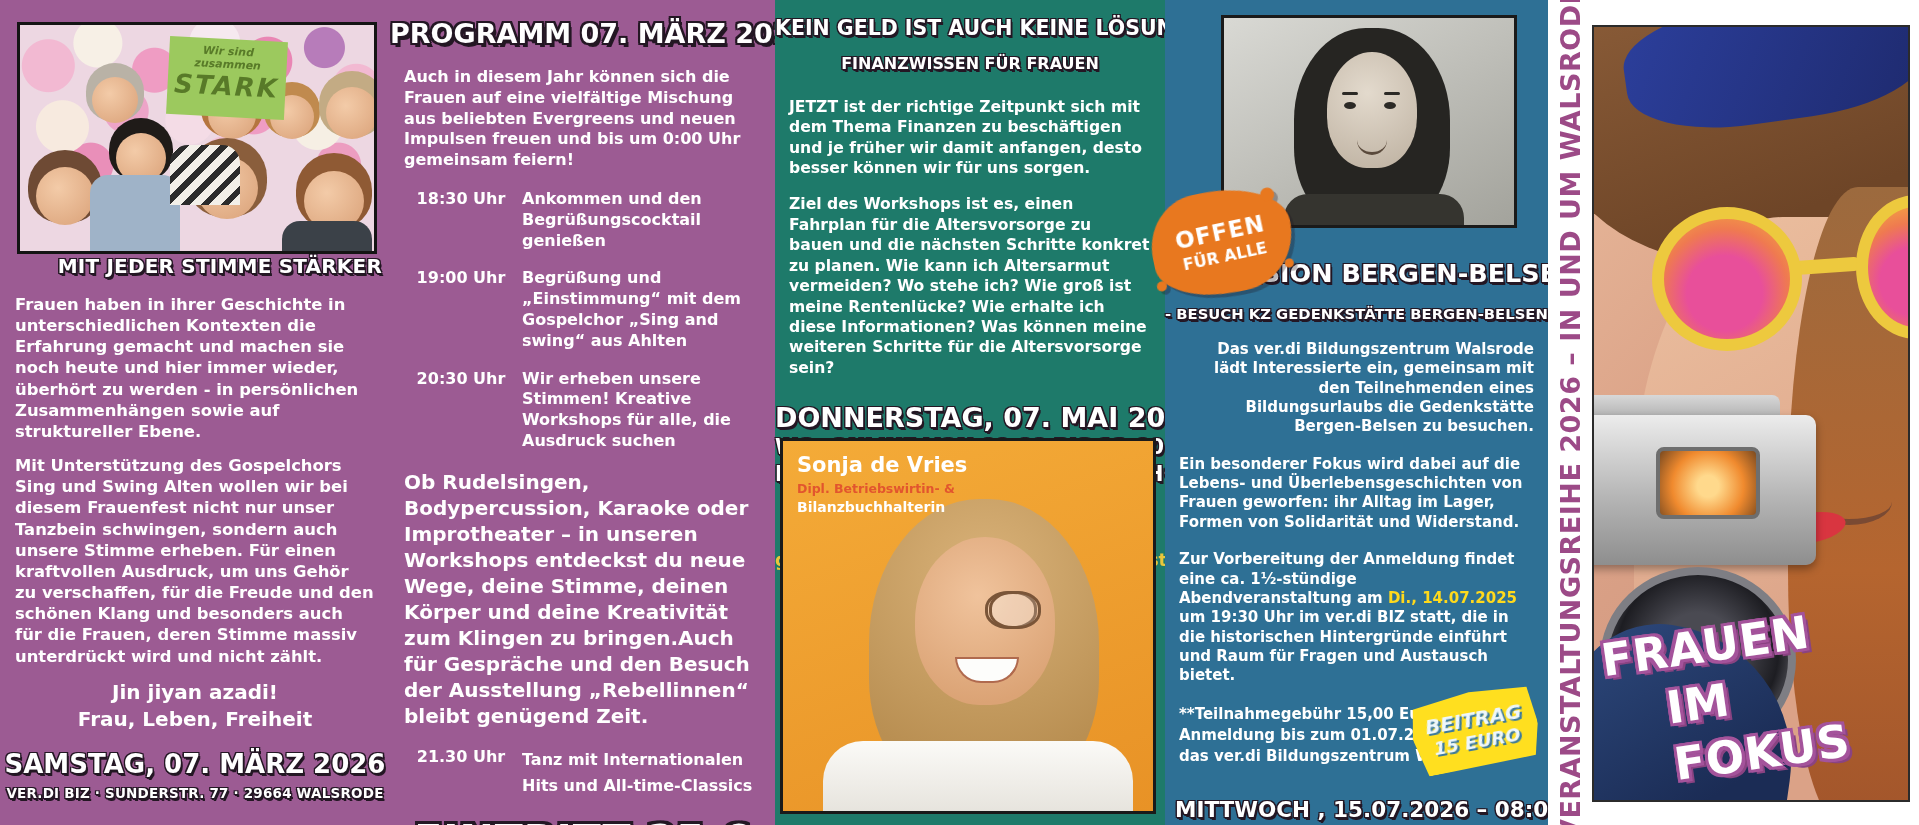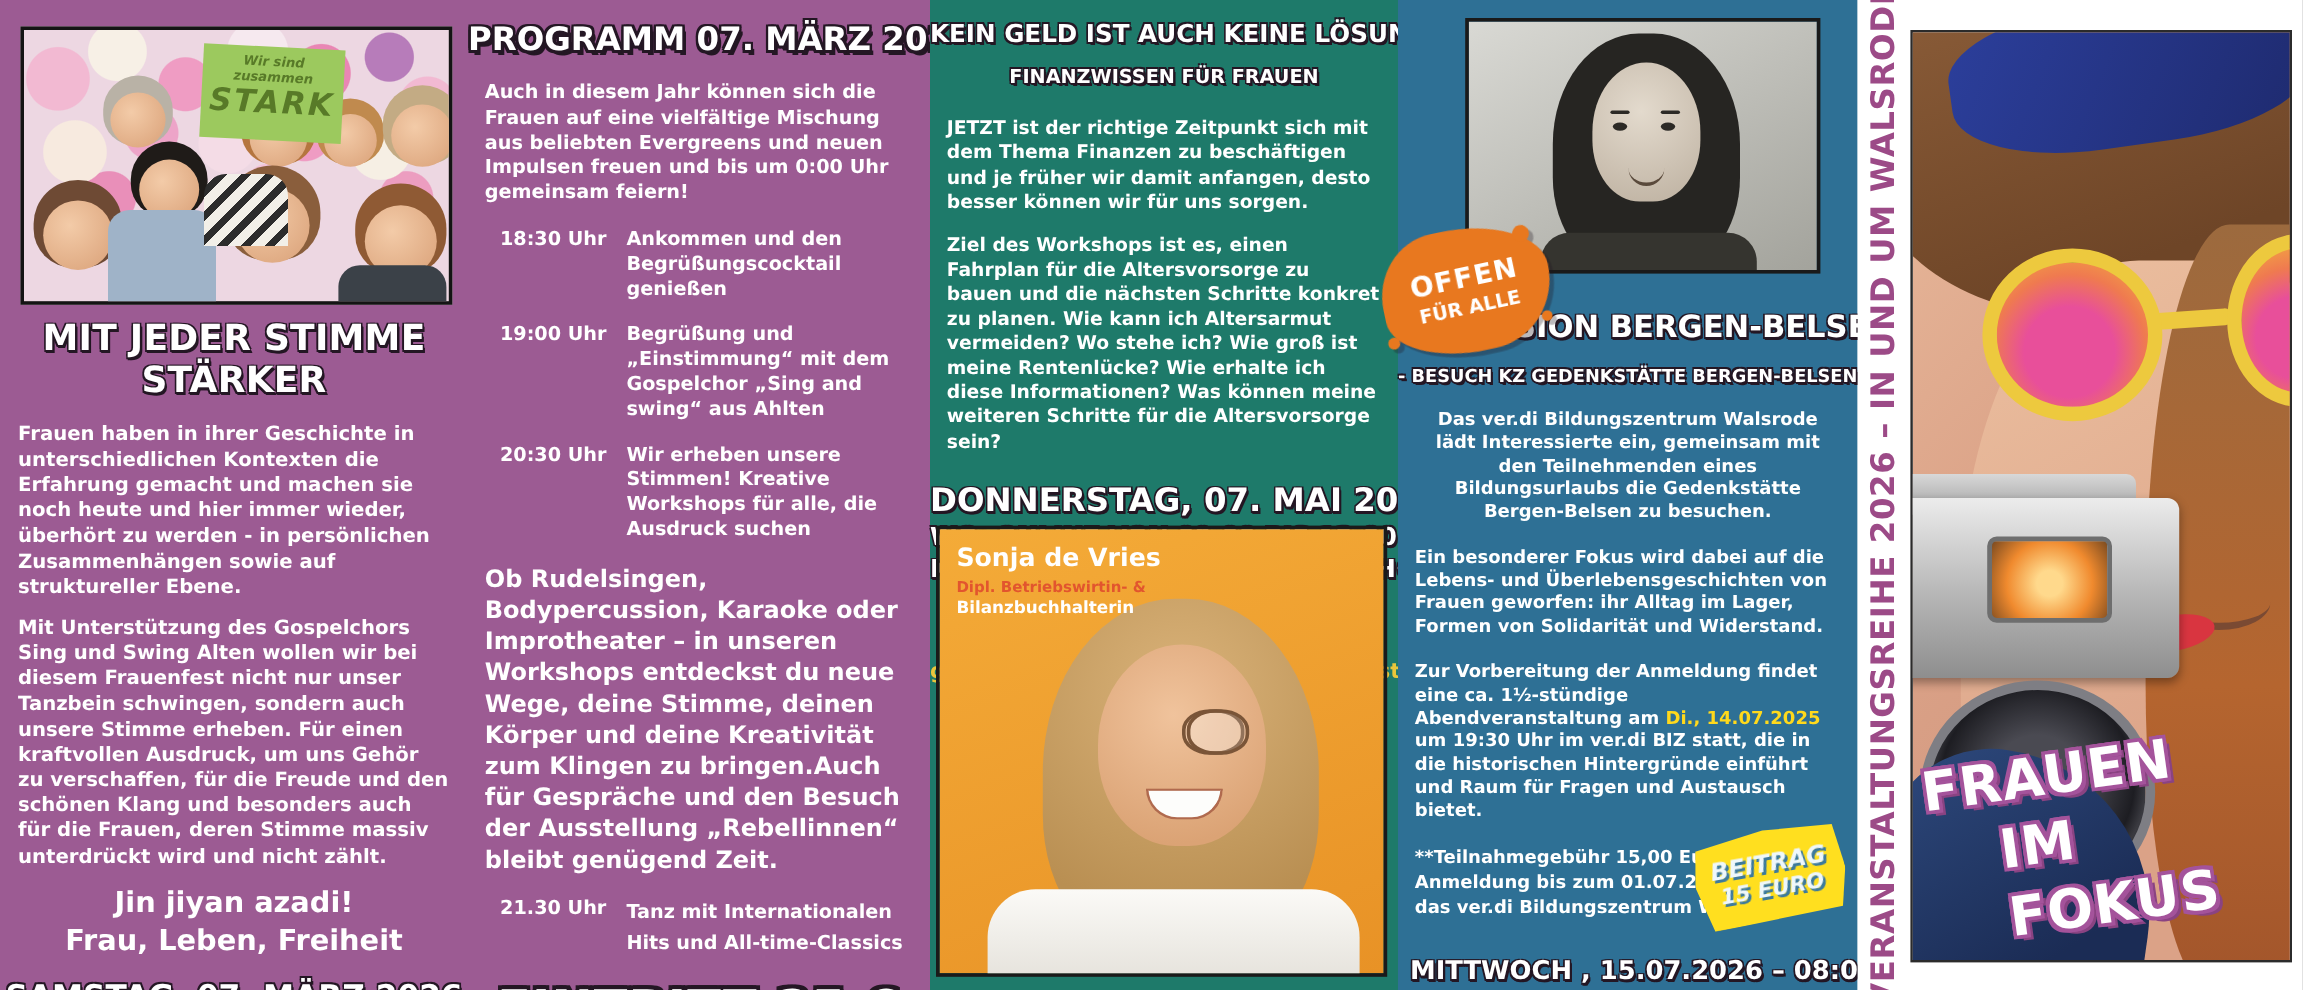--- a/index.html
+++ b/index.html
@@ -52,24 +52,24 @@
     background:var(--h);border-radius:52% 52% 46% 46%;}
   .person .f{position:absolute;left:0;top:0;width:100%;height:100%;border-radius:50%;
     background:radial-gradient(circle at 38% 36%,#f3cba8,#d9a077);}
   .torso{position:absolute;border-radius:18px 18px 0 0;}
   .photo-sign{position:absolute;left:148px;top:14px;width:118px;height:78px;
     background:#9cc95e;transform:rotate(3deg);color:#587a28;text-align:center;
     font-style:italic;padding-top:6px;box-sizing:border-box;}
   .photo-sign .s1{font-size:11px;}
   .photo-sign .s2{font-size:26px;letter-spacing:2px;}
 
-  .p1-heading{margin:17px 8px 0;font-size:30px;letter-spacing:.2px;}
+  .p1-heading{margin:6px 8px 0;font-size:20px;letter-spacing:.2px;text-align:right;}
   .p1-body{margin:16px 15px 0;font-size:16.4px;line-height:1.29;}
   .p1-body2{margin:13px 15px 0;font-size:16.4px;line-height:1.29;}
-  .p1-slogan{margin-top:12px;font-size:24px;line-height:1.35;}
+  .p1-slogan{margin-top:12px;font-size:20px;line-height:1.35;}
   .p1-date{margin-top:16px;font-size:26px;}
   .p1-venue{margin-top:6px;font-size:13.5px;letter-spacing:.2px;}
 
   
   .p2-title{margin-top:18px;font-size:27px;white-space:nowrap;}
   .p2-intro{margin:12px 14px 0;font-size:16px;line-height:1.3;}
   .sched{margin:18px 0 0 26px;}
   .sched-row{display:grid;grid-template-columns:90px 1fr;column-gap:16px;
     margin-bottom:17px;font-size:16px;line-height:1.3;padding-right:10px;}
   .p2-note{margin:2px 14px 0;font-size:20px;line-height:1.3;}
@@ -313,21 +313,21 @@
     <div style="height:228px;"></div>
     <div class="badge-offen">
       <span class="dot" style="left:118px;top:8px;width:14px;height:14px;"></span>
       <span class="dot" style="left:-2px;top:78px;width:10px;height:10px;"></span>
       <span class="dot" style="left:128px;top:82px;width:9px;height:9px;"></span>
       <div class="b1">OFFEN</div>
       <div class="b2">FÜR ALLE</div>
     </div>
     <h1 class="p4-title ol-thin">EXKURSION BERGEN-BELSEN</h1>
     <div class="p4-sub ol-thin">- BESUCH KZ GEDENKSTÄTTE BERGEN-BELSEN -</div>
-    <p class="p4-body" style="text-align:center;">Das ver.di Bildungszentrum Walsrode lädt Interessierte ein, gemeinsam mit den Teilnehmenden eines Bildungsurlaubs die Gedenkstätte Bergen-Belsen zu besuchen.</p>
+    <p class="p4-body" style="text-align:right;">Das ver.di Bildungszentrum Walsrode lädt Interessierte ein, gemeinsam mit den Teilnehmenden eines Bildungsurlaubs die Gedenkstätte Bergen-Belsen zu besuchen.</p>
     <p class="p4-body" style="text-align:left;">Ein besonderer Fokus wird dabei auf die Lebens- und Überlebensgeschichten von Frauen geworfen: ihr Alltag im Lager, Formen von Solidarität und Widerstand.</p>
     <p class="p4-body" style="text-align:left;"><span>Zur Vorbereitung der Anmeldung findet eine ca. 1½-stündige Abendveranstaltung am </span><span class="hl">Di., 14.07.2025</span><span> um 19:30 Uhr im ver.di BIZ statt, die in die historischen Hintergründe einführt und Raum für Fragen und Austausch bietet.</span></p>
     <div class="fee-wrap">
       <div class="fee" style="text-align:left;">**Teilnahmegebühr 15,00 Euro **</div>
       <div class="fee" style="text-align:left;">Anmeldung bis zum 01.07.2026 über</div>
       <div class="fee" style="text-align:left;">das ver.di Bildungszentrum Walsrode</div>
       <div class="badge-beitrag">
         <div class="b1">BEITRAG</div>
         <div class="b2">15 EURO</div>
       </div>

